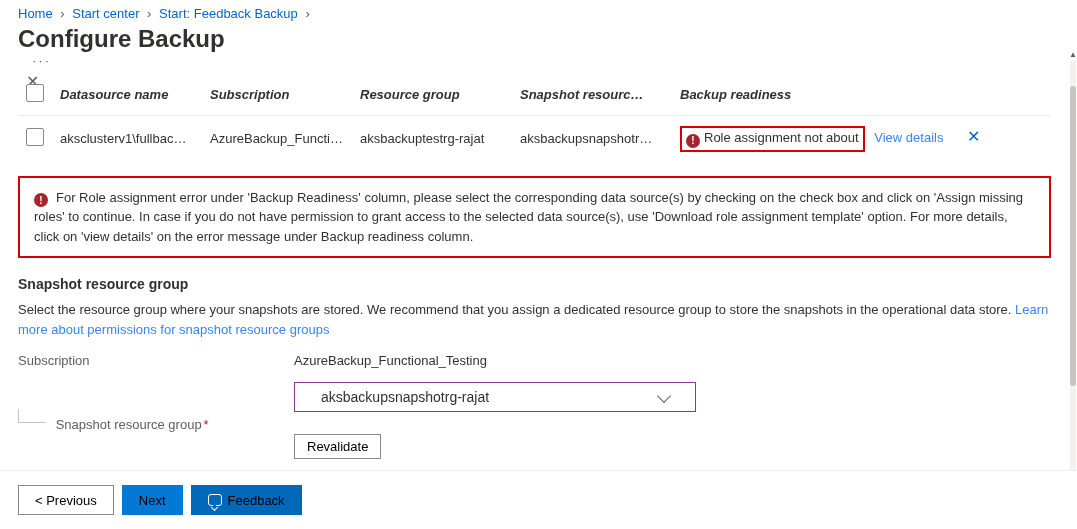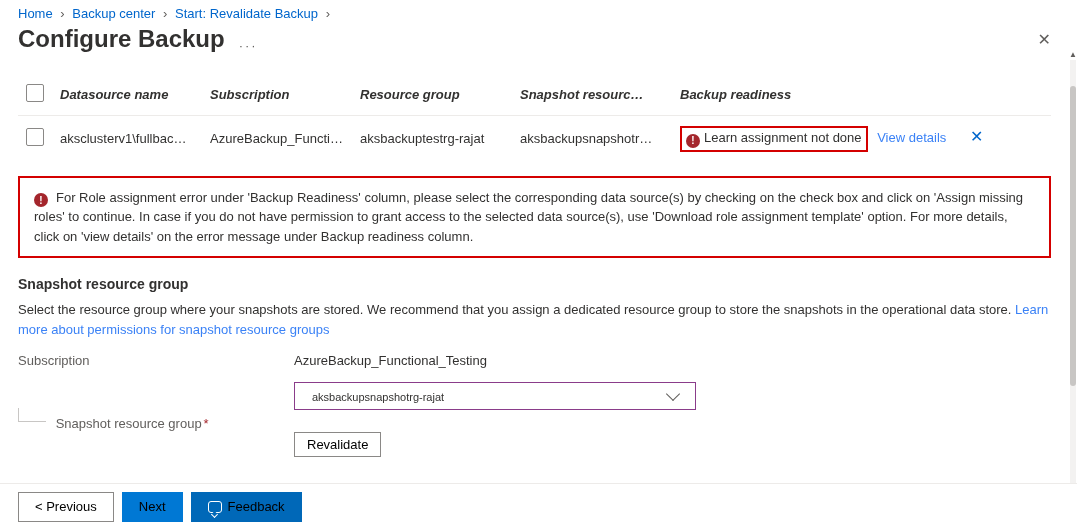--- a/index.html
+++ b/index.html
@@ -16,22 +16,23 @@
   }
   .breadcrumb {
     padding: 6px 18px 2px 18px;
     font-size: 13px;
     color: #0066cc;
   }
   .breadcrumb a { color: #0066cc; text-decoration: none; }
   .breadcrumb .sep { color: #605e5c; margin: 0 4px; }
   .title-row {
     display: flex;
-    align-items: flex-end;
+    align-items: flex-start;
     padding: 0 18px 10px 18px;
+    flex-direction: column;
   }
   .title-row h1 {
     font-size: 24px;
     font-weight: 600;
     margin: 2px 0 0 0;
     flex: 0 0 auto;
   }
   .title-row .dots { margin-left: 14px; color: #605e5c; letter-spacing: 2px; }
   .title-row .spacer { flex: 1; }
   .close-x {
@@ -154,22 +155,22 @@
     border-bottom: 1px solid #c8c6c4;
     height: 14px;
     margin-right: 6px;
     margin-bottom: 2px;
     vertical-align: 4px;
   }
   .req { color: #a4262c; margin-left: 2px;}
   .select-box {
     width: 402px;
     border: 1px solid #8a3c8a;
-    padding: 6px 17px;
-    font-size: 11px;
+    padding: 6px 26px;
+    font-size: 14px;
     display: flex;
     align-items: flex-end;
     justify-content: space-between;
     background: #fff;
     cursor: pointer;
   }
   .caret-down {
     width: 10px; height: 10px;
     border-right: 1.5px solid #605e5c;
     border-bottom: 1.5px solid #605e5c;
@@ -181,21 +182,21 @@
     background: #fff;
     padding: 4px 12px;
     font-size: 13px;
     cursor: pointer;
     margin-top: 22px;
   }
 
   .footer {
     position: absolute;
     left: 0; right: 0; bottom: 0;
-    height: 46px;
+    height: 59px;
     border-top: 1px solid #edebe9;
     display: flex;
     align-items: center;
     padding: 0 18px;
     gap: 8px;
     background: #fff;
   }
   .btn {
     height: 30px;
     padding: 0 16px;
@@ -230,23 +231,23 @@
     transform: rotate(-45deg);
     background: #0068b8;
   }
 </style>
 </head>
 <body>
 
 <div class="breadcrumb">
   <a>Home</a>
   <span class="sep">›</span>
-  <a>Backup center</a>
+  <a>Start center</a>
   <span class="sep">›</span>
-  <a>Start: Revalidate Backup</a>
+  <a>Start: Feedback Backup</a>
   <span class="sep">›</span>
 </div>
 
 <div class="title-row">
   <h1>Configure Backup</h1>
   <span class="dots">···</span>
   <span class="spacer"></span>
   <span class="close-x">✕</span>
 </div>
 
@@ -273,21 +274,21 @@
     </thead>
     <tbody>
       <tr>
         <td><span class="chk"></span></td>
         <td>aksclusterv1\fullbac…</td>
         <td>AzureBackup_Functi…</td>
         <td>aksbackuptestrg-rajat</td>
         <td>aksbackupsnapshotr…</td>
         <td>
           <span class="readiness-highlight">
-            <span class="err-icon">!</span><span>Learn assignment not done</span>
+            <span class="err-icon">!</span><span>Role assignment not about</span>
           </span>
           <span class="link" style="margin-left:6px">View details</span>
           <span class="row-x" style="margin-left:16px">✕</span>
         </td>
       </tr>
     </tbody>
   </table>
 
   <div class="info-box">
     <span class="err-icon">!</span><span>For Role assignment error under 'Backup Readiness' column, please select the corresponding data source(s) by checking on the check box and click on 'Assign missing roles' to continue. In case if you do not have permission to grant access to the selected data source(s), use 'Download role assignment template' option. For more details, click on 'view details' on the error message under Backup readiness column.</span>

